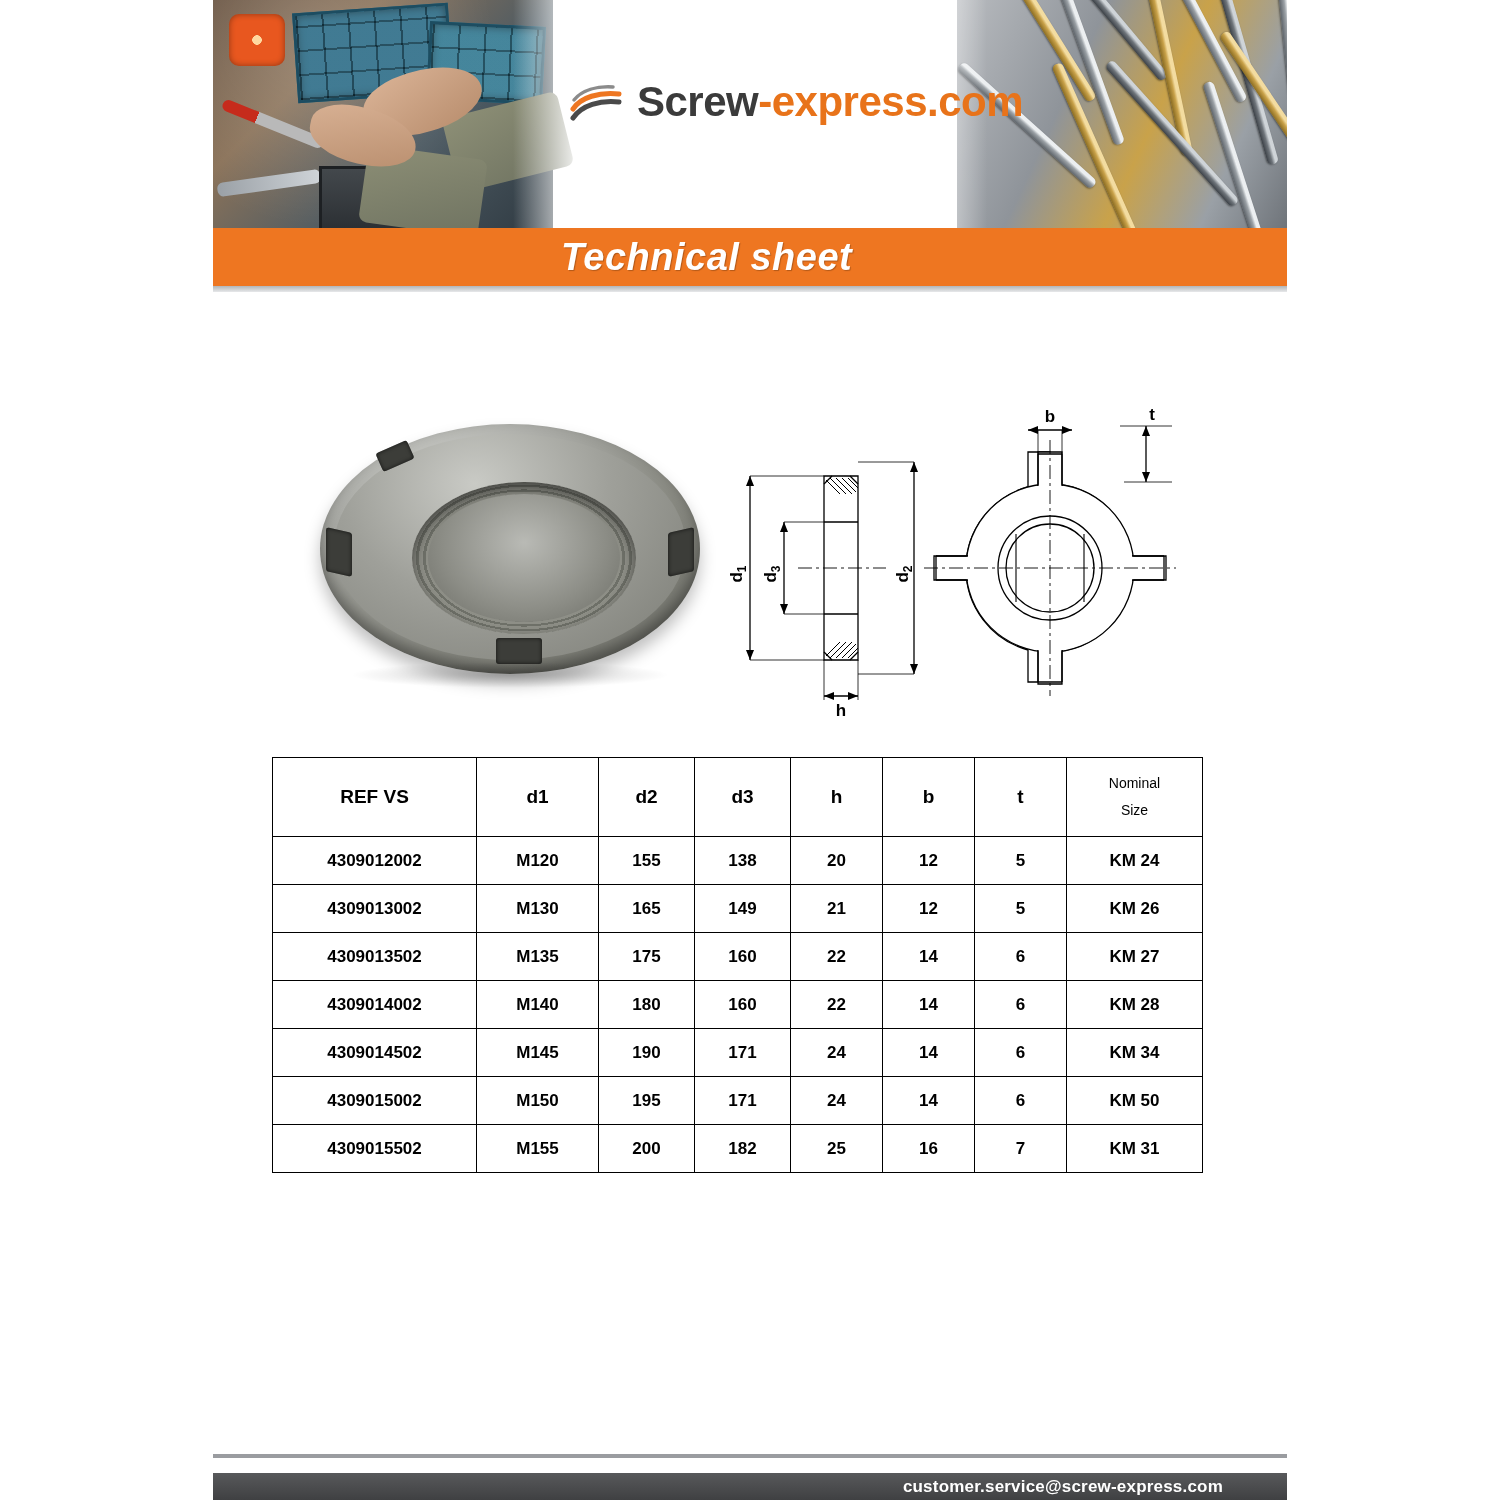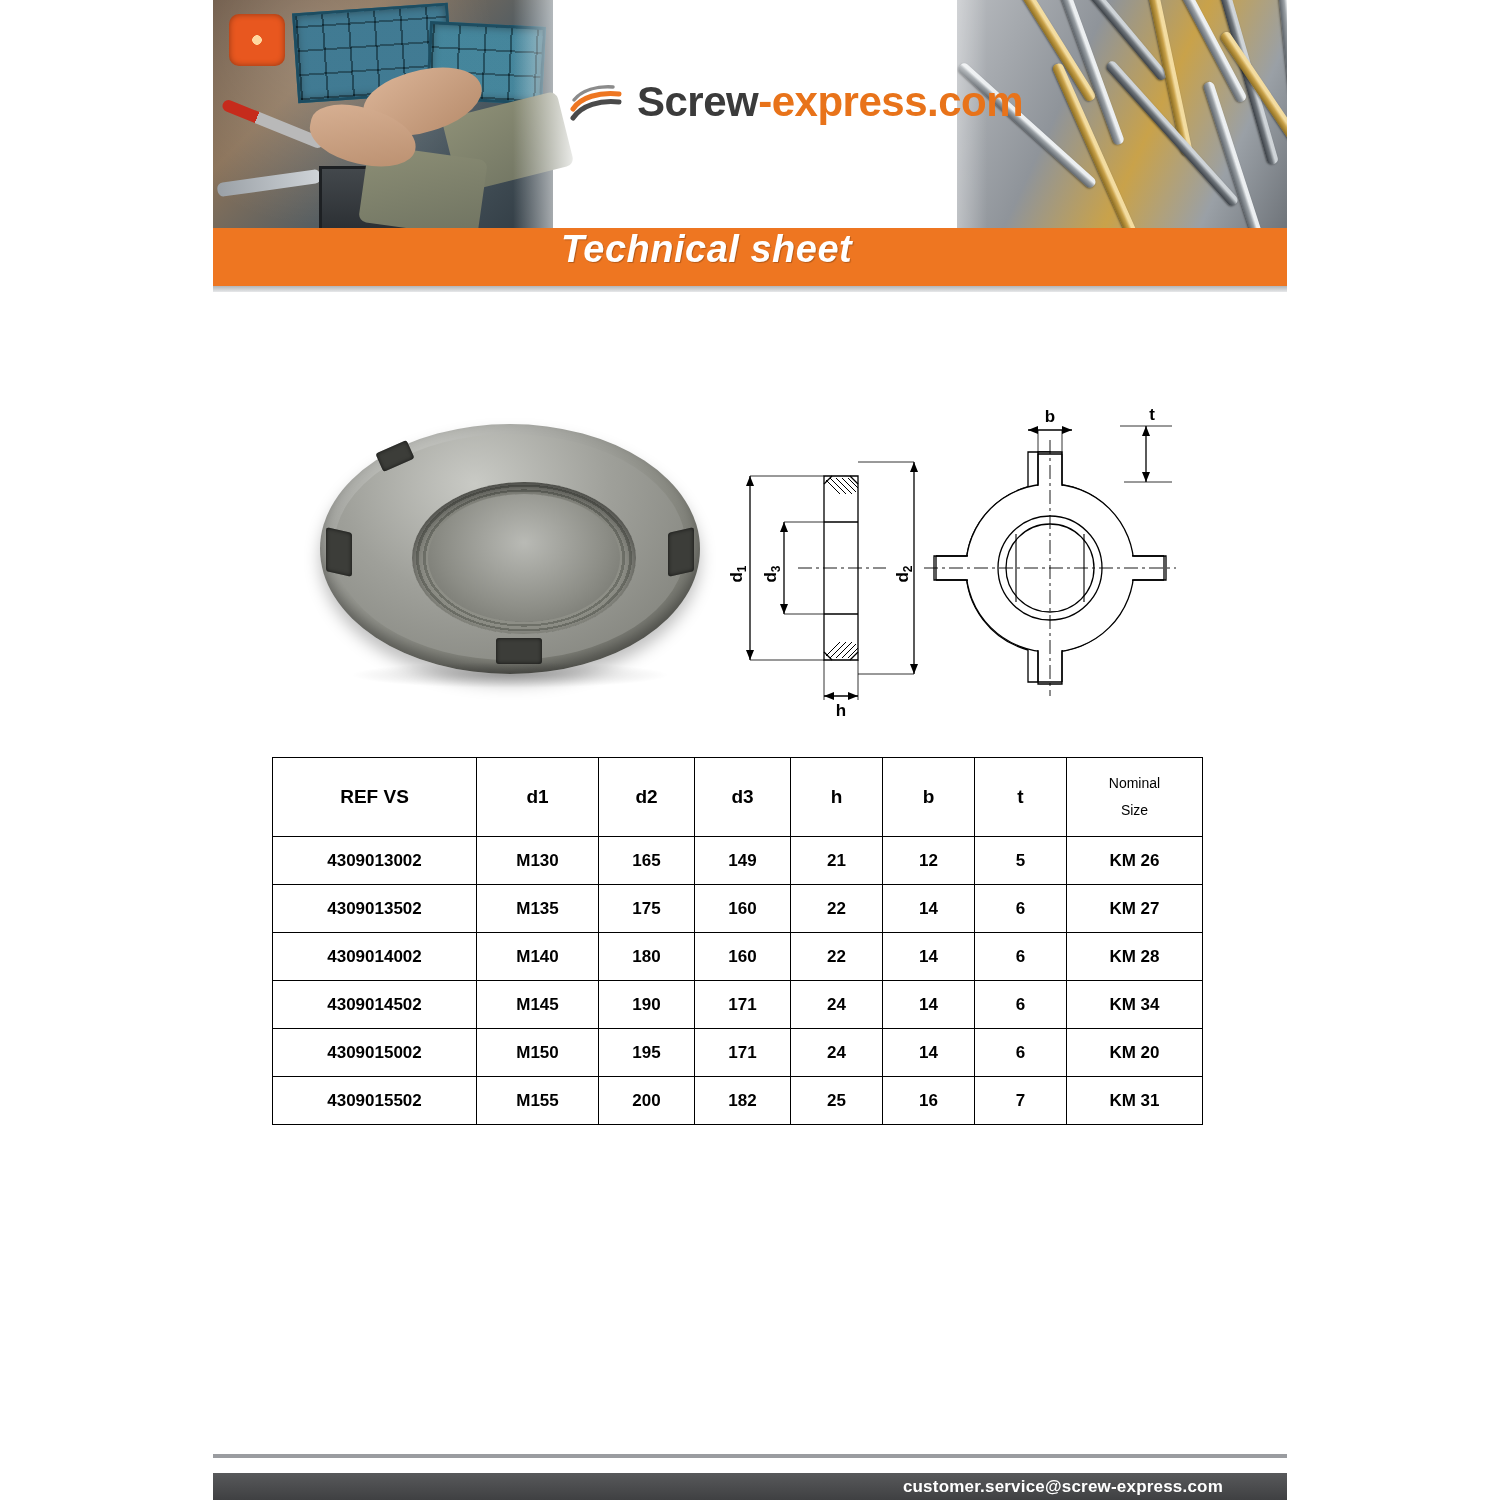--- a/index.html
+++ b/index.html
@@ -145,20 +145,21 @@
   .logo-text .w3 { color: #e8731a; }
   
   .title-bar {
     position: absolute;
     left: 213px;
     top: 228px;
     width: 1074px;
     height: 58px;
     background: #ee7621;
     display: flex;
+    align-items: center;
   }
   .title-bar .title {
     color: #ffffff;
     font-size: 38px;
     font-weight: bold;
     font-style: italic;
     letter-spacing: 0.5px;
     margin-left: 348px;
     text-shadow: 1px 1px 1px rgba(0,0,0,0.25);
   }
@@ -514,20 +515,30 @@
           <th>b</th>
           <th>t</th>
           <th class="nominal">
             <div>Nominal</div>
             <div>Size</div>
           </th>
         </tr>
       </thead>
       <tbody>
         <tr>
+          <td>4309012002</td>
+          <td>M120</td>
+          <td>155</td>
+          <td>138</td>
+          <td>20</td>
+          <td>12</td>
+          <td>5</td>
+          <td>KM 24</td>
+        </tr>
+        <tr>
           <td>4309013002</td>
           <td>M130</td>
           <td>165</td>
           <td>149</td>
           <td>21</td>
           <td>12</td>
           <td>5</td>
           <td>KM 26</td>
         </tr>
         <tr>
@@ -561,21 +572,21 @@
           <td>KM 34</td>
         </tr>
         <tr>
           <td>4309015002</td>
           <td>M150</td>
           <td>195</td>
           <td>171</td>
           <td>24</td>
           <td>14</td>
           <td>6</td>
-          <td>KM 20</td>
+          <td>KM 50</td>
         </tr>
         <tr>
           <td>4309015502</td>
           <td>M155</td>
           <td>200</td>
           <td>182</td>
           <td>25</td>
           <td>16</td>
           <td>7</td>
           <td>KM 31</td>

